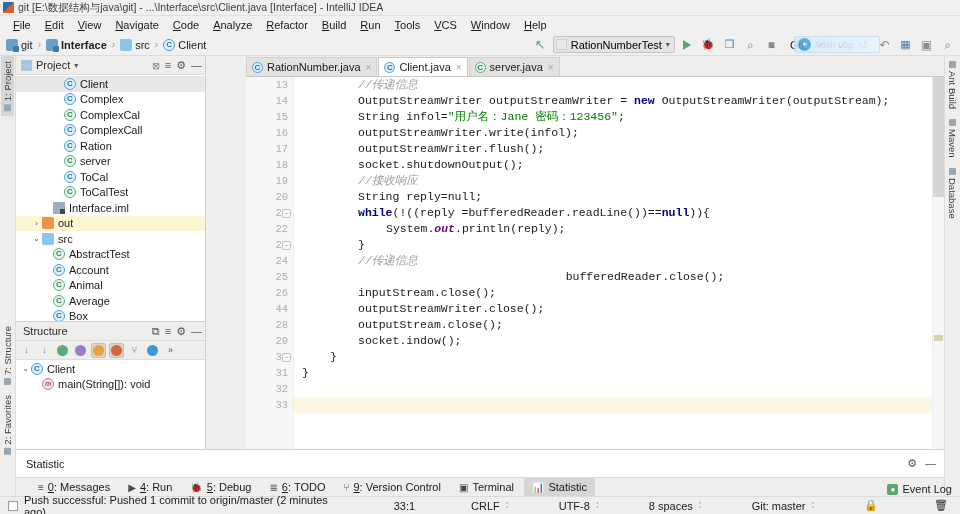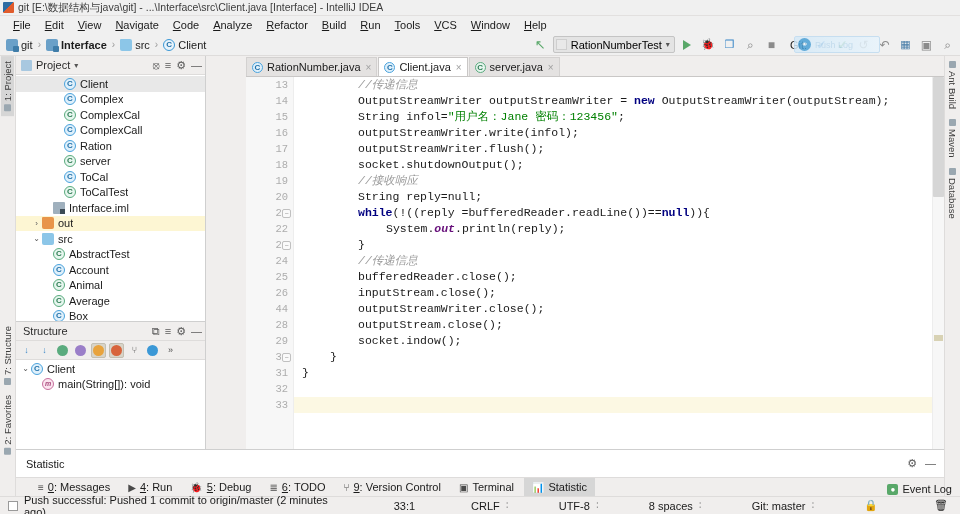--- a/index.html
+++ b/index.html
@@ -537,21 +537,21 @@
                 <div class="cline" style="padding-left: 64px;"><span>String infol=</span><span class="s">"用户名：Jane 密码：123456"</span><span>;</span></div>
                 <div class="cline" style="padding-left: 64px;"><span>outputStreamWriter.write(infol);</span></div>
                 <div class="cline" style="padding-left: 64px;"><span>outputStreamWriter.flush();</span></div>
                 <div class="cline" style="padding-left: 64px;"><span>socket.shutdownOutput();</span></div>
                 <div class="cline" style="padding-left: 64px;"><span class="c">//接收响应</span></div>
                 <div class="cline" style="padding-left: 64px;"><span>String reply=null;</span></div>
                 <div class="cline" style="padding-left: 64px;"><span class="k">while</span><span>(!((reply =bufferedReader.readLine())==</span><span class="k">null</span><span>)){</span></div>
                 <div class="cline" style="padding-left: 92px;"><span>System.</span><span class="f">out</span><span>.println(reply);</span></div>
                 <div class="cline" style="padding-left: 64px;"><span>}</span></div>
                 <div class="cline" style="padding-left: 64px;"><span class="c">//传递信息</span></div>
-                <div class="cline" style="padding-left: 64px;"><span>bufferedReader.close();</span></div>
+                <div class="cline" style="padding-left: 64px; text-align: center;"><span>bufferedReader.close();</span></div>
                 <div class="cline" style="padding-left: 64px;"><span>inputStream.close();</span></div>
                 <div class="cline" style="padding-left: 64px;"><span>outputStreamWriter.close();</span></div>
                 <div class="cline" style="padding-left: 64px;"><span>outputStream.close();</span></div>
                 <div class="cline" style="padding-left: 64px;"><span>socket.indow();</span></div>
                 <div class="cline" style="padding-left: 36px;"><span>}</span></div>
                 <div class="cline" style="padding-left: 8px;"><span>}</span></div>
                 <div class="cline" style="padding-left: 8px;"><span></span></div>
                 <div class="cline caret" style="padding-left: 8px;"><span></span></div>
               </div>
             <div class="markerbar">

